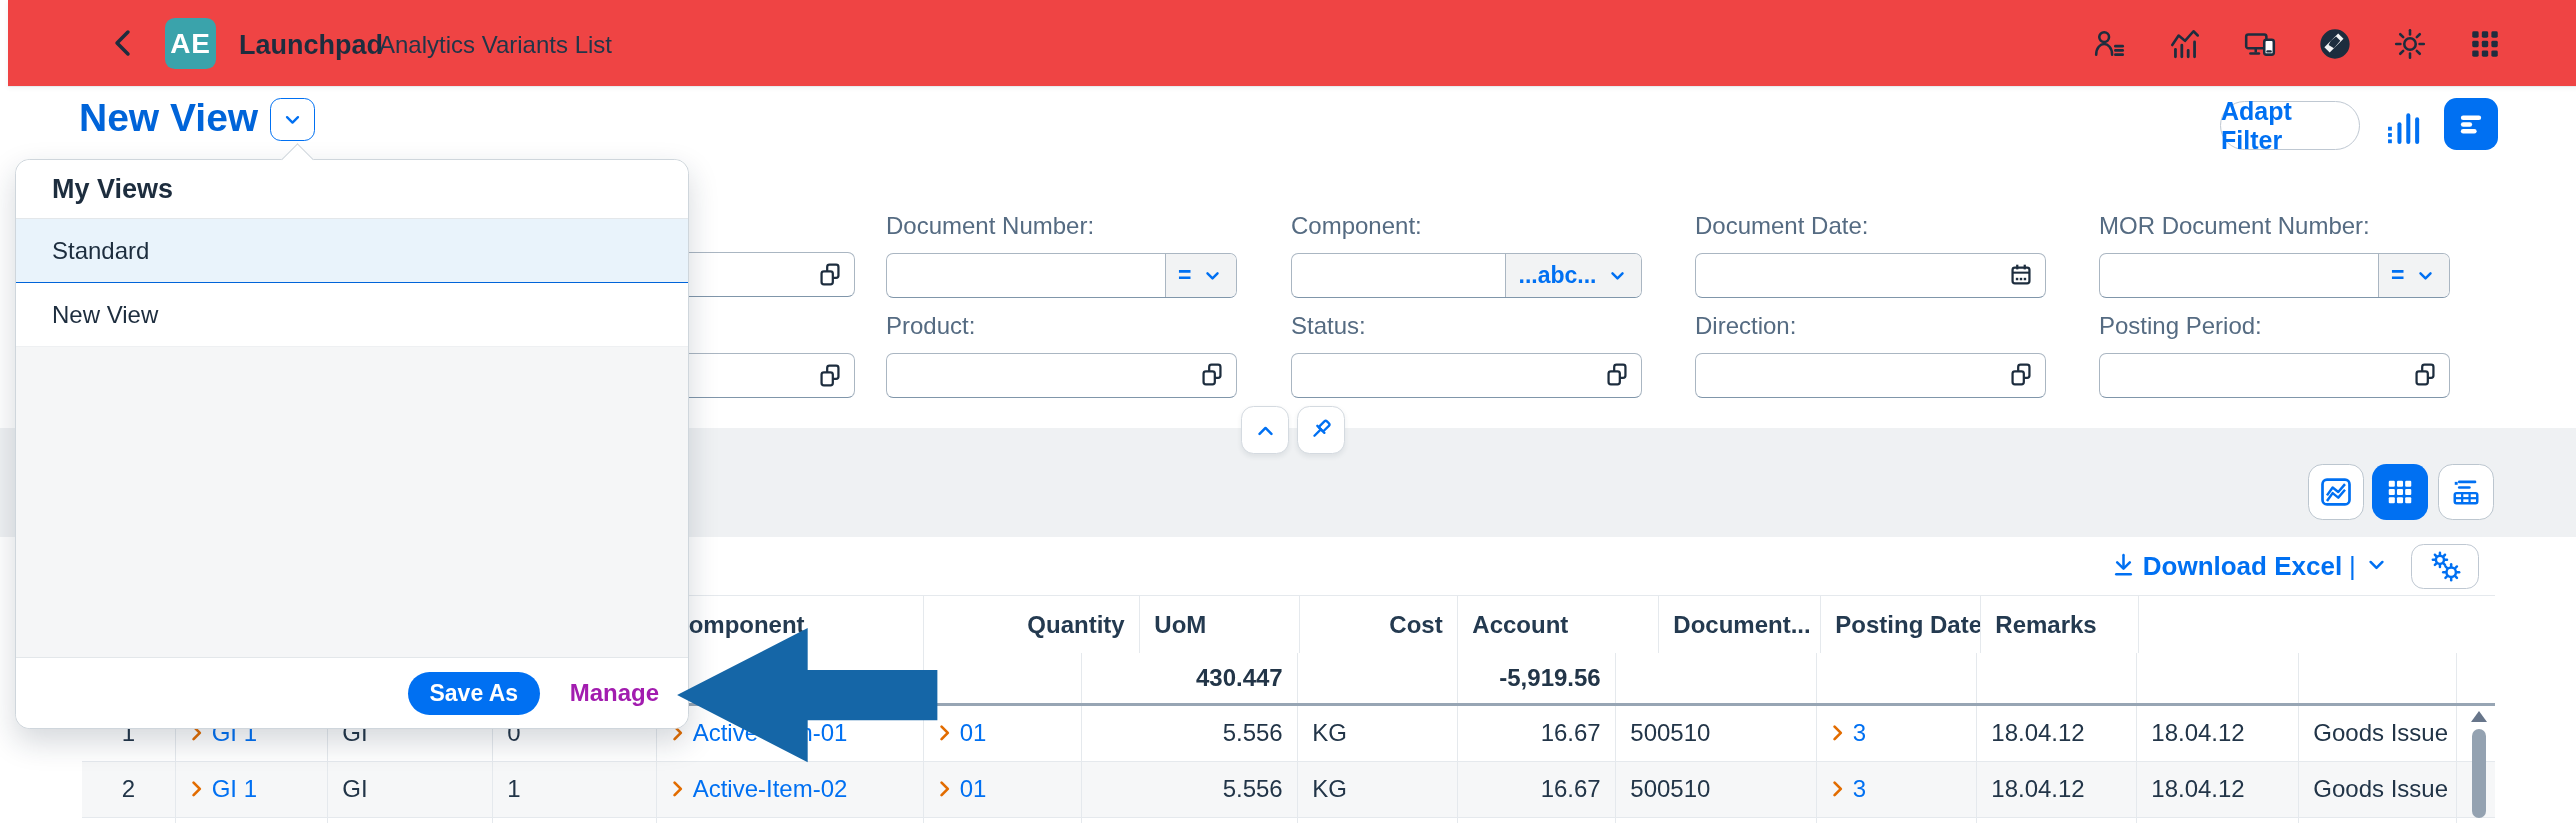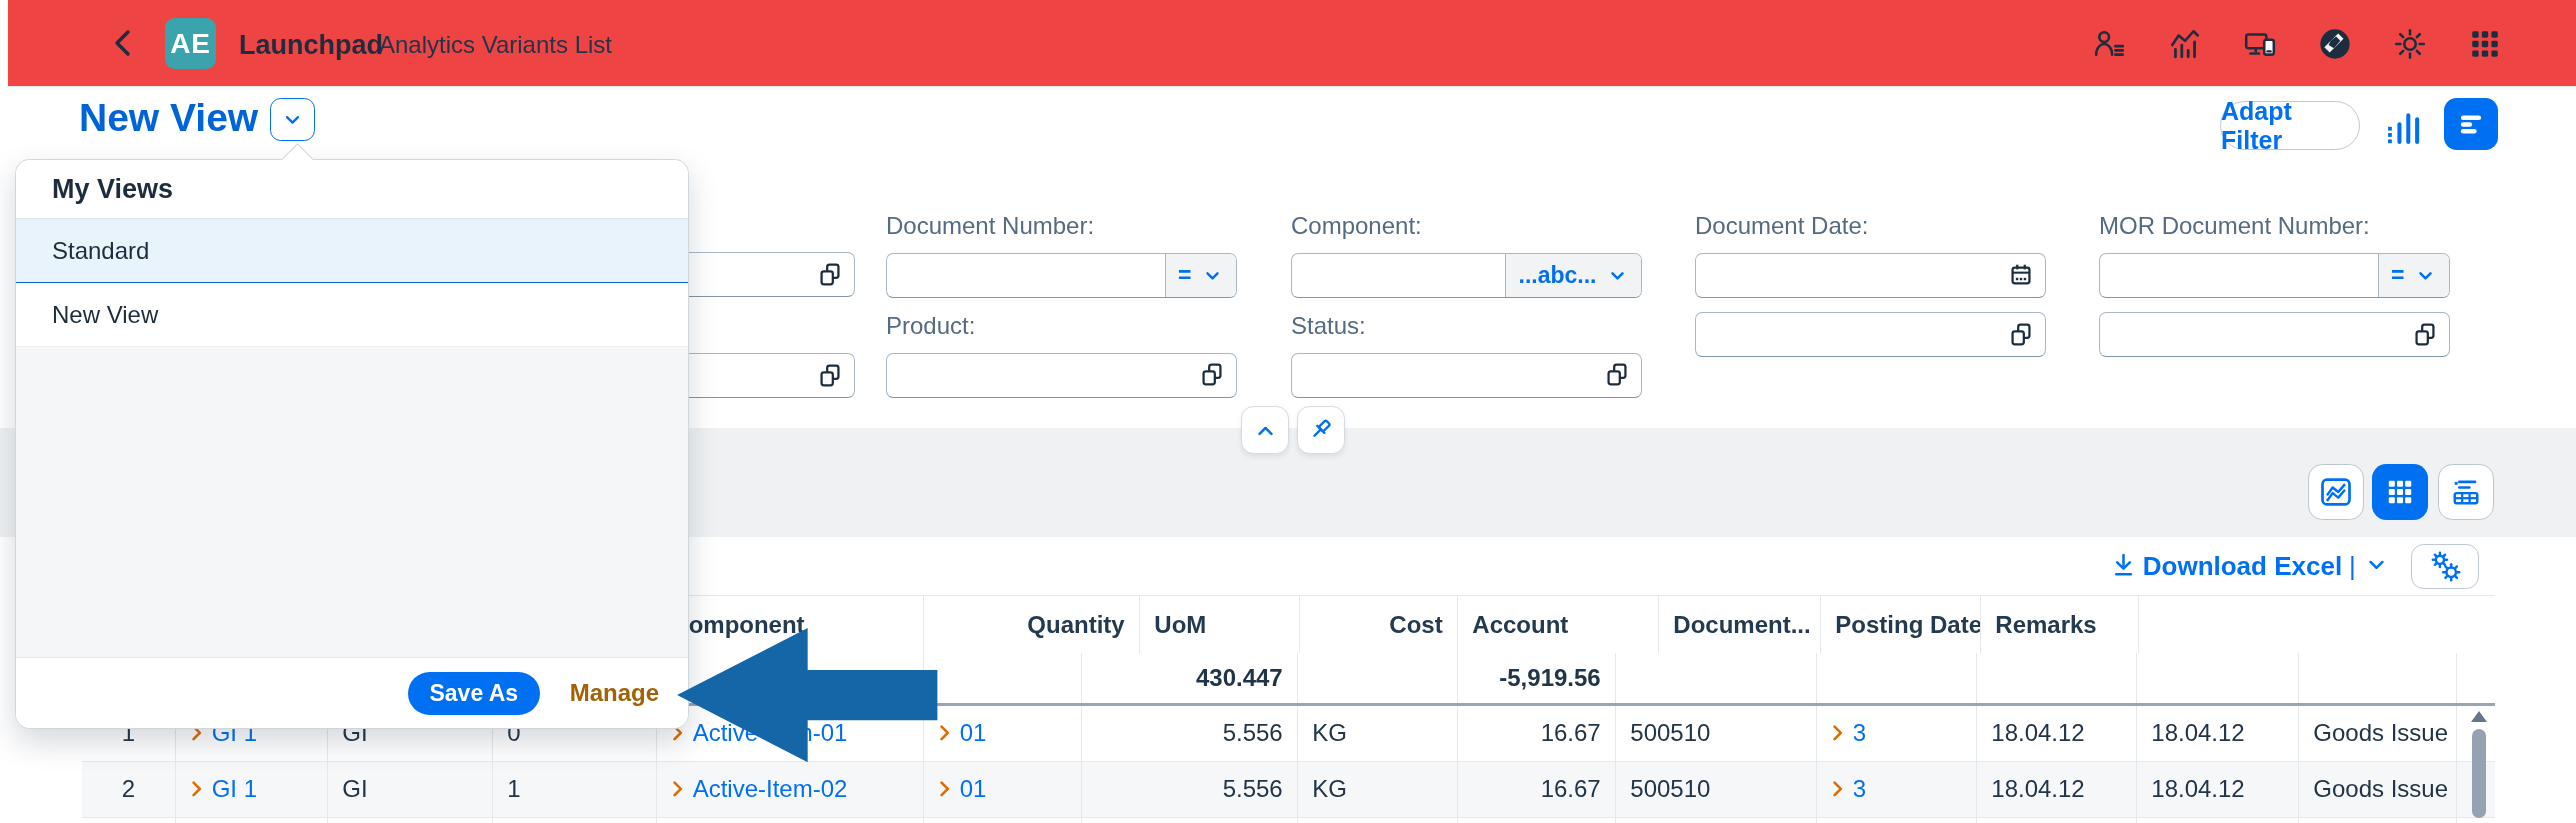--- a/index.html
+++ b/index.html
@@ -90,21 +90,21 @@
   .popup-header { height:59px; display:flex; align-items:center; padding-left:36px; font-size:27px;
     font-weight:bold; color:#1d2d3e; border-bottom:0.9px solid #e3e7ea; border-radius:14.3px 14.3px 0 0; background:#fff; }
   .popup-item { height:64px; display:flex; align-items:center; padding-left:36px; font-size:24px;
     color:#1d2d3e; background:#fff; border-bottom:0.9px solid #eef0f2; cursor:pointer; }
   .popup-item.sel { background:#e9f3fb; border-bottom:1.8px solid #0064d9; }
   .popup-body { flex:1; background:#f5f6f7; }
   .popup-footer { height:71px; background:#fff; border-top:0.9px solid #e3e7ea; border-radius:0 0 14.3px 14.3px;
     display:flex; align-items:center; justify-content:flex-end; gap:30px; padding-right:29px; }
   .saveas-btn { min-width:104px; height:43px; background:#0070f2; border:none; border-radius:21.5px; color:#fff;
     font-size:23px; font-weight:600; padding:0 21.5px; cursor:pointer; font-family:inherit; }
-  .manage-link { color:#a16207; font-size:24px; font-weight:600; cursor:pointer; }
+  .manage-link { color:#a21caf; font-size:24px; font-weight:600; cursor:pointer; }
 
   .arrow-annotation { position:absolute; left:0; top:0; z-index:300; pointer-events:none; }
 </style>
 </head>
 <body>
 
 <div id="app">
 
   <div class="shell">
     <div class="shell-back">
@@ -312,30 +312,32 @@
           <div class="finput">
             <div class="fbox">
               <svg width="30" height="30" viewBox="0 0 32 32">
                 <rect x="13" y="5" width="12" height="14" rx="2.5" fill="none" stroke="#1d2d3e" stroke-width="2.4"></rect>
                 <rect x="7" y="12" width="12" height="14" rx="2.5" fill="#fff" stroke="#1d2d3e" stroke-width="2.4"></rect>
               </svg>
             </div>
           </div>
         </div>
         <div class="ffield" style="left: 1695px; top: 225px;">
+          <div class="flabel">Direction:</div>
           <div class="finput">
             <div class="fbox">
               <svg width="30" height="30" viewBox="0 0 32 32">
                 <rect x="13" y="5" width="12" height="14" rx="2.5" fill="none" stroke="#1d2d3e" stroke-width="2.4"></rect>
                 <rect x="7" y="12" width="12" height="14" rx="2.5" fill="#fff" stroke="#1d2d3e" stroke-width="2.4"></rect>
               </svg>
             </div>
           </div>
         </div>
         <div class="ffield" style="left: 2099px; top: 225px;">
+          <div class="flabel">Posting Period:</div>
           <div class="finput">
             <div class="fbox">
               <svg width="30" height="30" viewBox="0 0 32 32">
                 <rect x="13" y="5" width="12" height="14" rx="2.5" fill="none" stroke="#1d2d3e" stroke-width="2.4"></rect>
                 <rect x="7" y="12" width="12" height="14" rx="2.5" fill="#fff" stroke="#1d2d3e" stroke-width="2.4"></rect>
               </svg>
             </div>
           </div>
         </div>
       </div>

